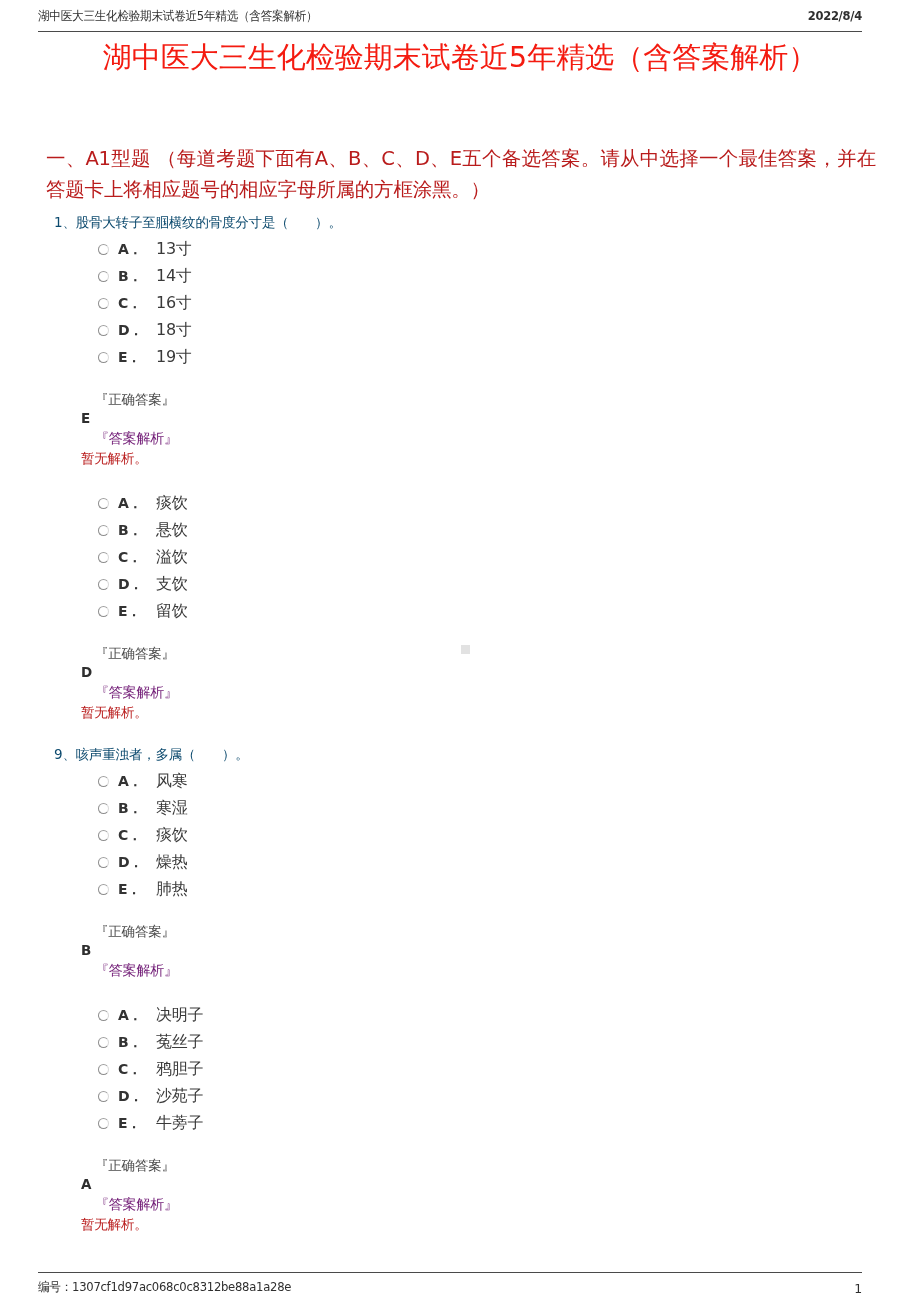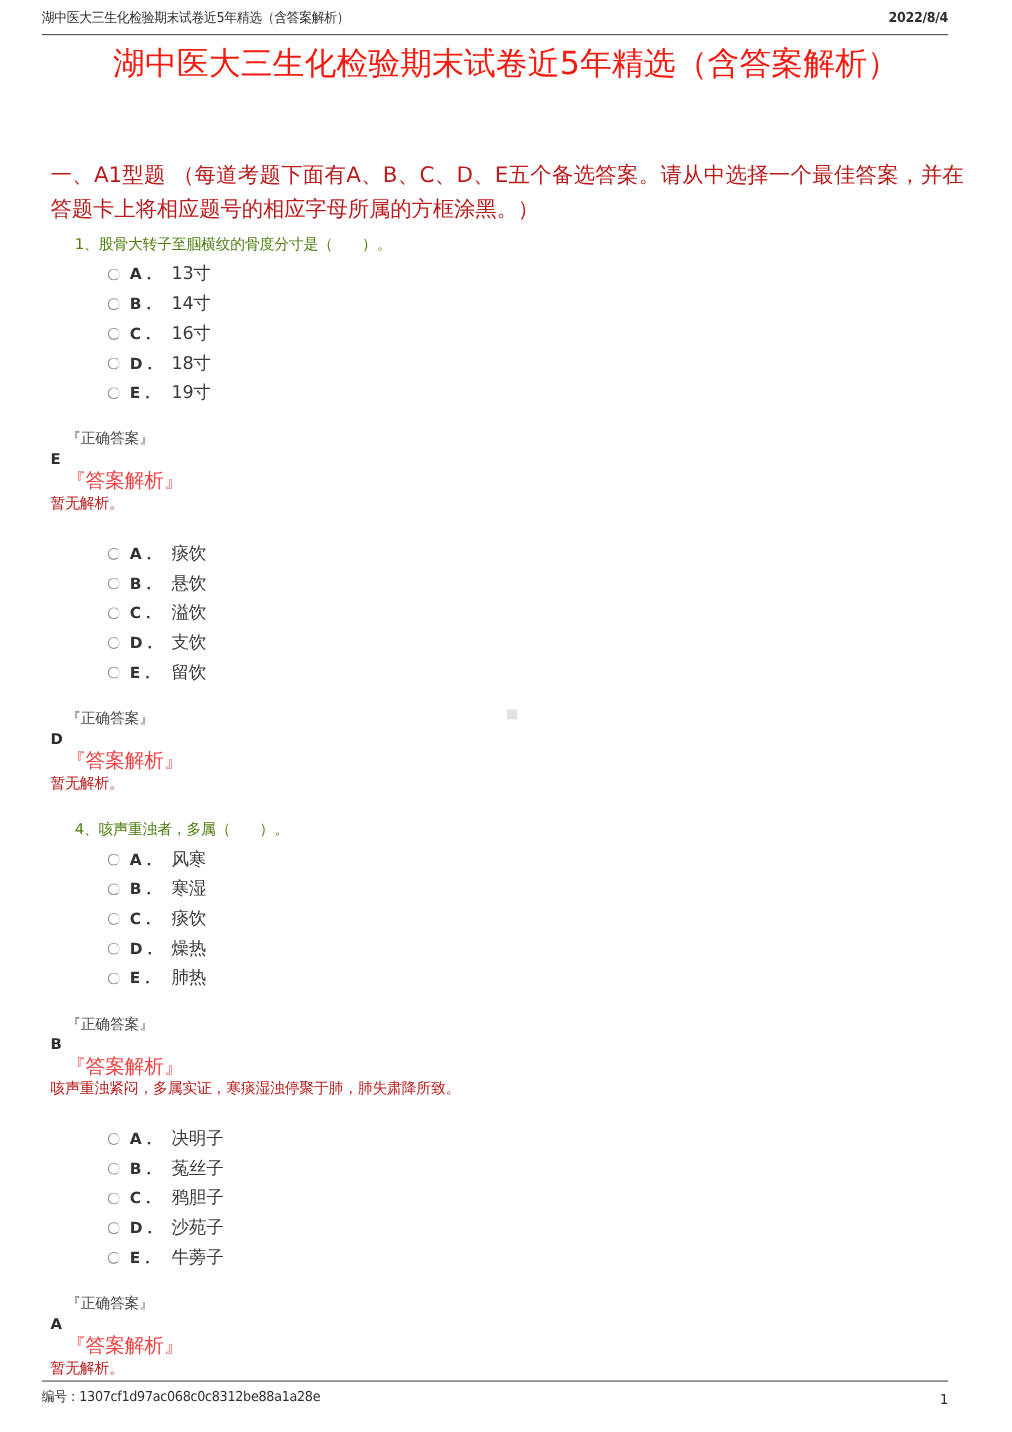--- a/index.html
+++ b/index.html
@@ -74,22 +74,22 @@
     top: 212px;
     left: 46px;
     width: 840px;
   }
 
   .question-block { margin-bottom: 0; }
 
   .q-stem {
     font-size: 13.5px;
     line-height: 20px;
-    color: #4d7c0f;
-    margin: 0 0 4px 22px;
+    color: #0c4a6e;
+    margin: 0 0 4px 8px;
     letter-spacing: -0.2px;
     white-space: nowrap;
   }
 
   .options { margin: 0 0 0 0; padding: 0; list-style: none; }
 
   .option-row {
     display: flex;
     align-items: center;
     height: 27px;
@@ -122,39 +122,40 @@
     color: #3a3a3a;
     font-family: "DejaVu Sans", "Liberation Sans", sans-serif;
     margin-left: 12px;
     letter-spacing: -0.3px;
     white-space: nowrap;
   }
 
   .answer-block {
     margin-top: 18px;
     margin-bottom: 22px;
+    margin-left: 35px;
   }
   .answer-label {
     font-size: 13.5px;
     color: #4a4a4a;
     line-height: 20px;
     margin-left: 14px;
     letter-spacing: -0.2px;
   }
   .answer-value {
     font-size: 13.5px;
     font-weight: 600;
     color: #2e2e2e;
     line-height: 19px;
     font-family: "DejaVu Sans", "Liberation Sans", sans-serif;
     margin-left: 0px;
   }
   .explain-label {
-    font-size: 18px;
-    color: #ef4444;
+    font-size: 14px;
+    color: #701a75;
     line-height: 20px;
     margin-left: 14px;
     letter-spacing: -0.2px;
   }
   .explain-text {
     font-size: 13.5px;
     color: #b91c1c;
     line-height: 20px;
     margin-left: 0px;
     letter-spacing: -0.2px;
@@ -167,21 +168,21 @@
     left: 461px;
     top: 645px;
     width: 9px;
     height: 9px;
     background: #e2e2e2;
   }
 
   
   .doc-footer {
     position: absolute;
-    bottom: 23px;
+    bottom: 6px;
     left: 38px;
     right: 30px;
     height: 24px;
     border-top: 1.5px solid #4a4a4a;
     display: flex;
     align-items: flex-end;
     justify-content: space-between;
     font-size: 12.5px;
     color: #2f2f2f;
     letter-spacing: -0.3px;
@@ -270,21 +271,21 @@
           </li>
         </ul>
         <div class="answer-block">
           <div class="answer-label">『正确答案』</div>
           <div class="answer-value">D</div>
           <div class="explain-label">『答案解析』</div>
           <div class="explain-text">暂无解析。</div>
         </div>
       </div>
       <div class="question-block">
-        <div class="q-stem">4、咳声重浊者，多属（　　）。</div>
+        <div class="q-stem">9、咳声重浊者，多属（　　）。</div>
         <ul class="options">
           <li class="option-row">
             <span class="radio-icon"></span>
             <span class="option-letter">A．</span>
             <span class="option-text">风寒</span>
           </li>
           <li class="option-row">
             <span class="radio-icon"></span>
             <span class="option-letter">B．</span>
             <span class="option-text">寒湿</span>
@@ -302,21 +303,20 @@
           <li class="option-row">
             <span class="radio-icon"></span>
             <span class="option-letter">E．</span>
             <span class="option-text">肺热</span>
           </li>
         </ul>
         <div class="answer-block">
           <div class="answer-label">『正确答案』</div>
           <div class="answer-value">B</div>
           <div class="explain-label">『答案解析』</div>
-          <div class="explain-text">咳声重浊紧闷，多属实证，寒痰湿浊停聚于肺，肺失肃降所致。</div>
         </div>
       </div>
       <div class="question-block">
         <ul class="options">
           <li class="option-row">
             <span class="radio-icon"></span>
             <span class="option-letter">A．</span>
             <span class="option-text">决明子</span>
           </li>
           <li class="option-row">

